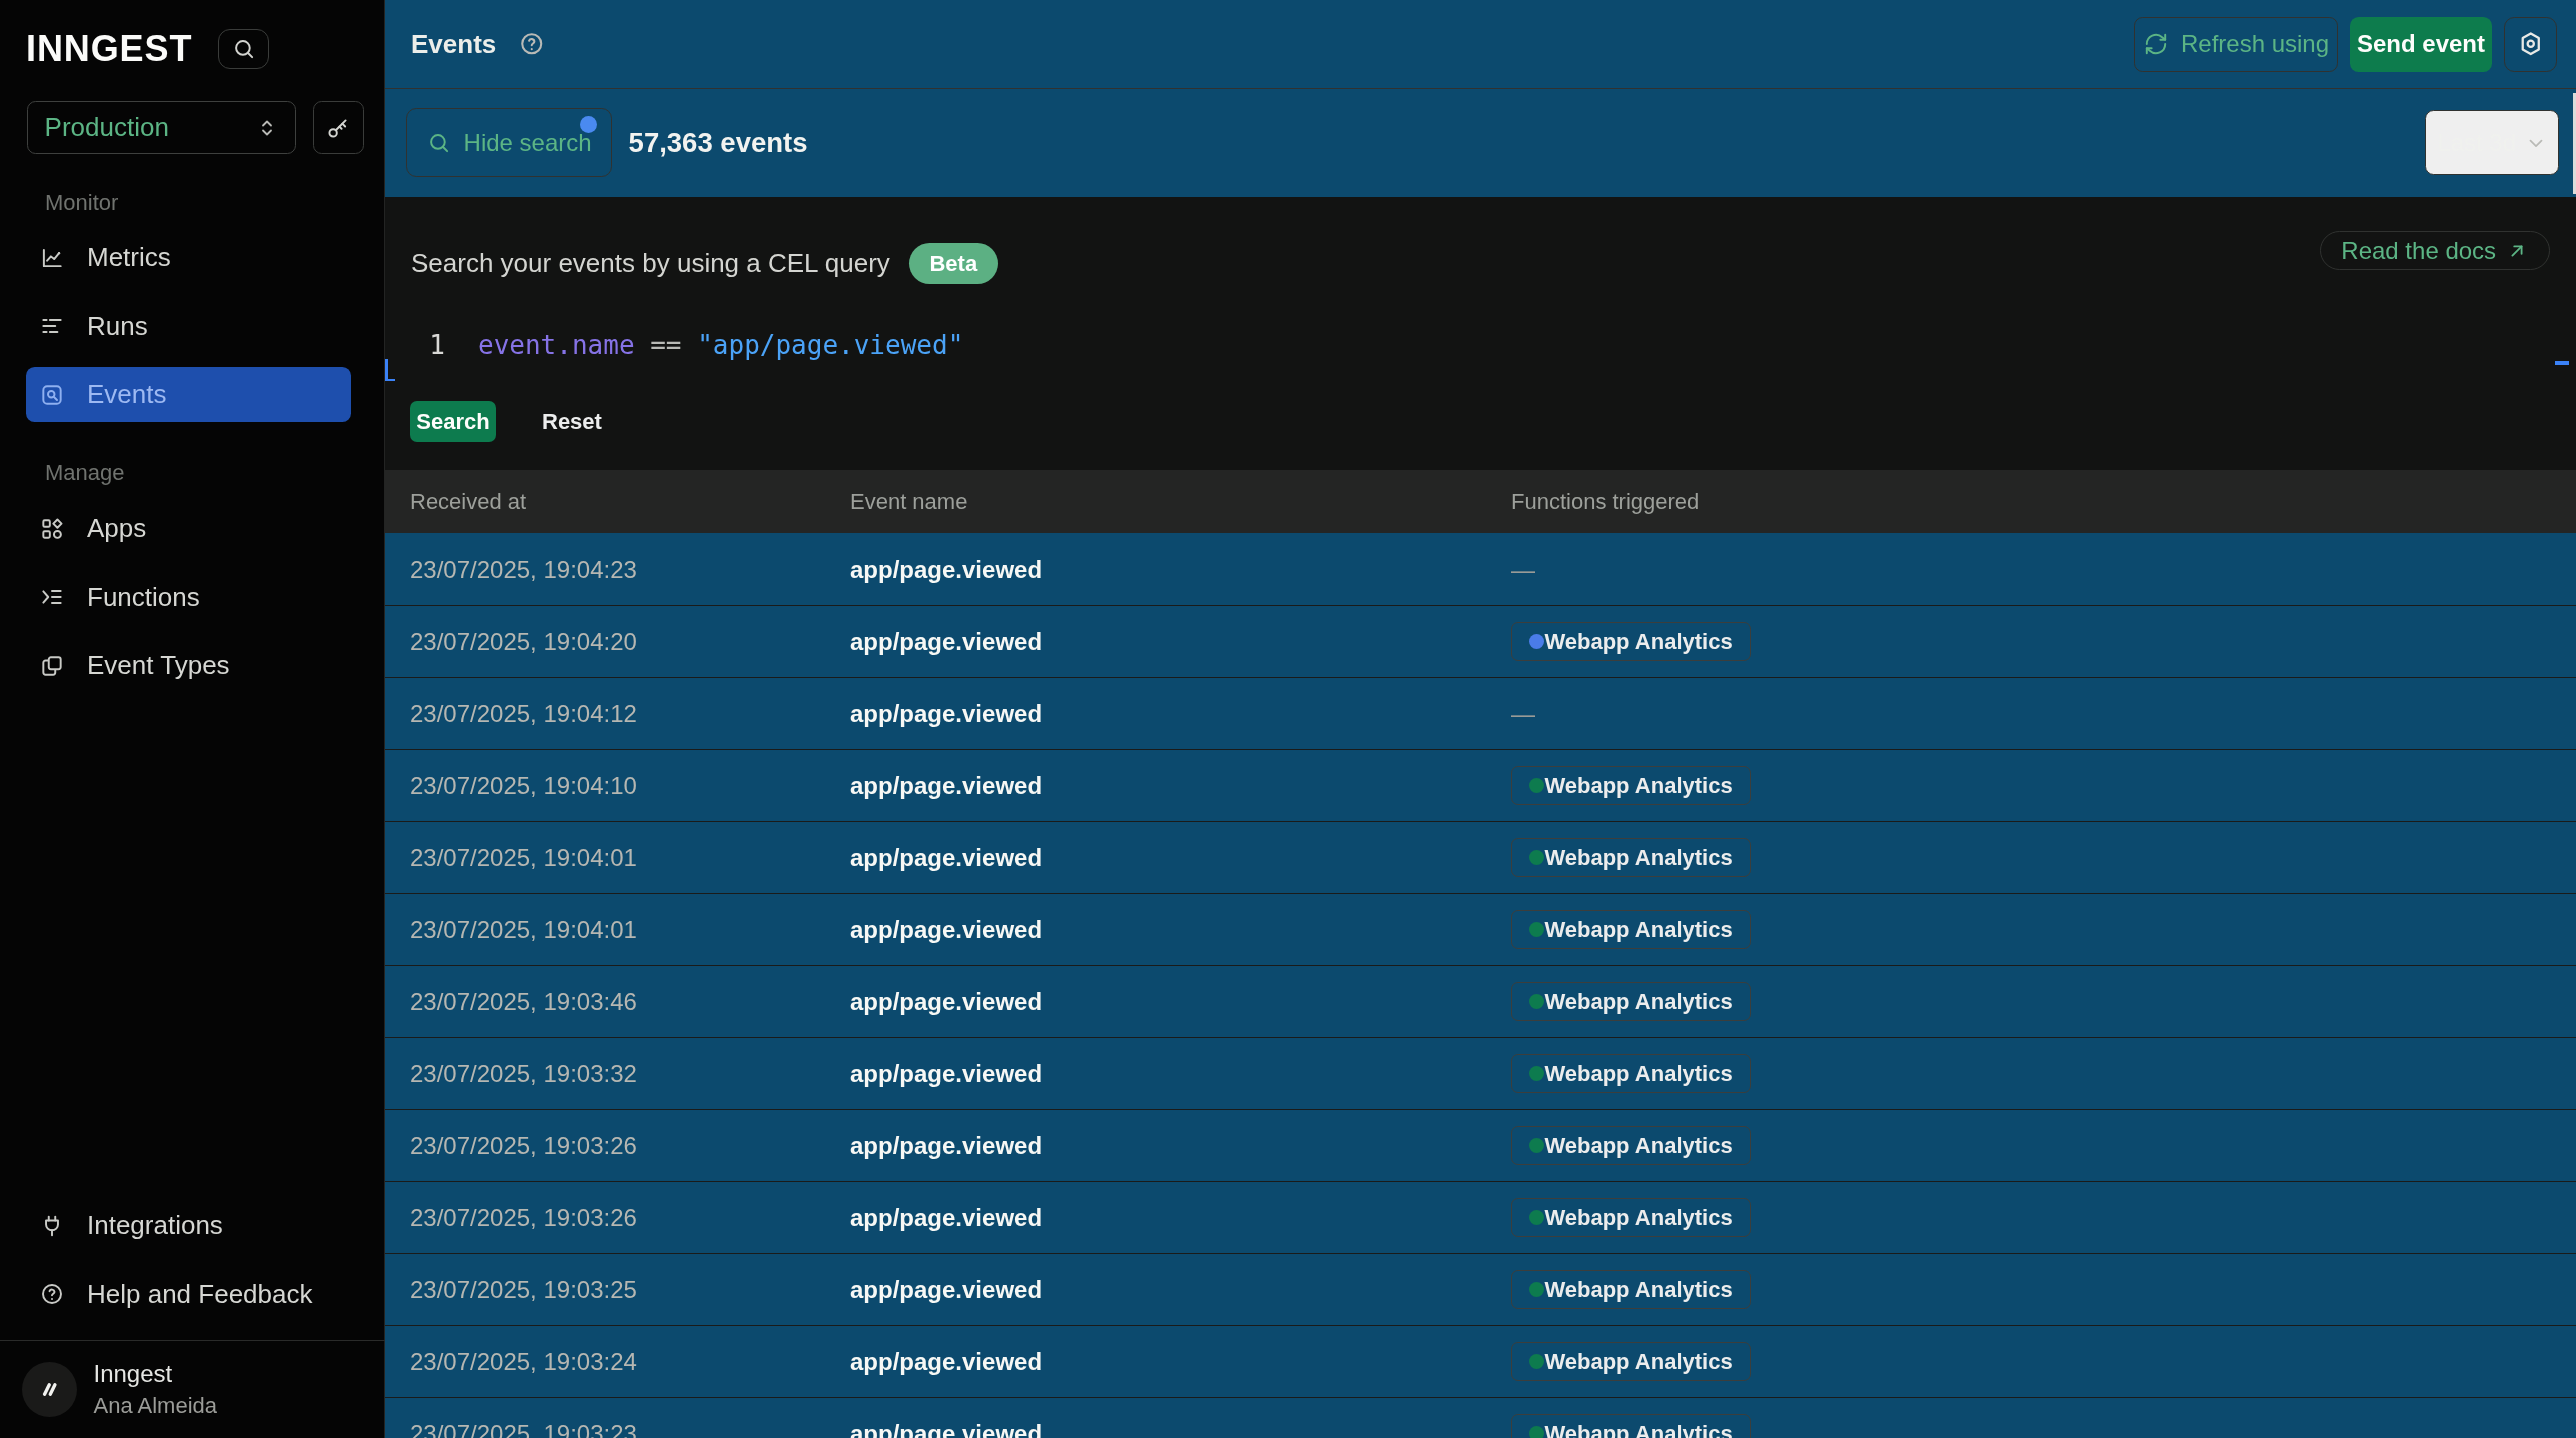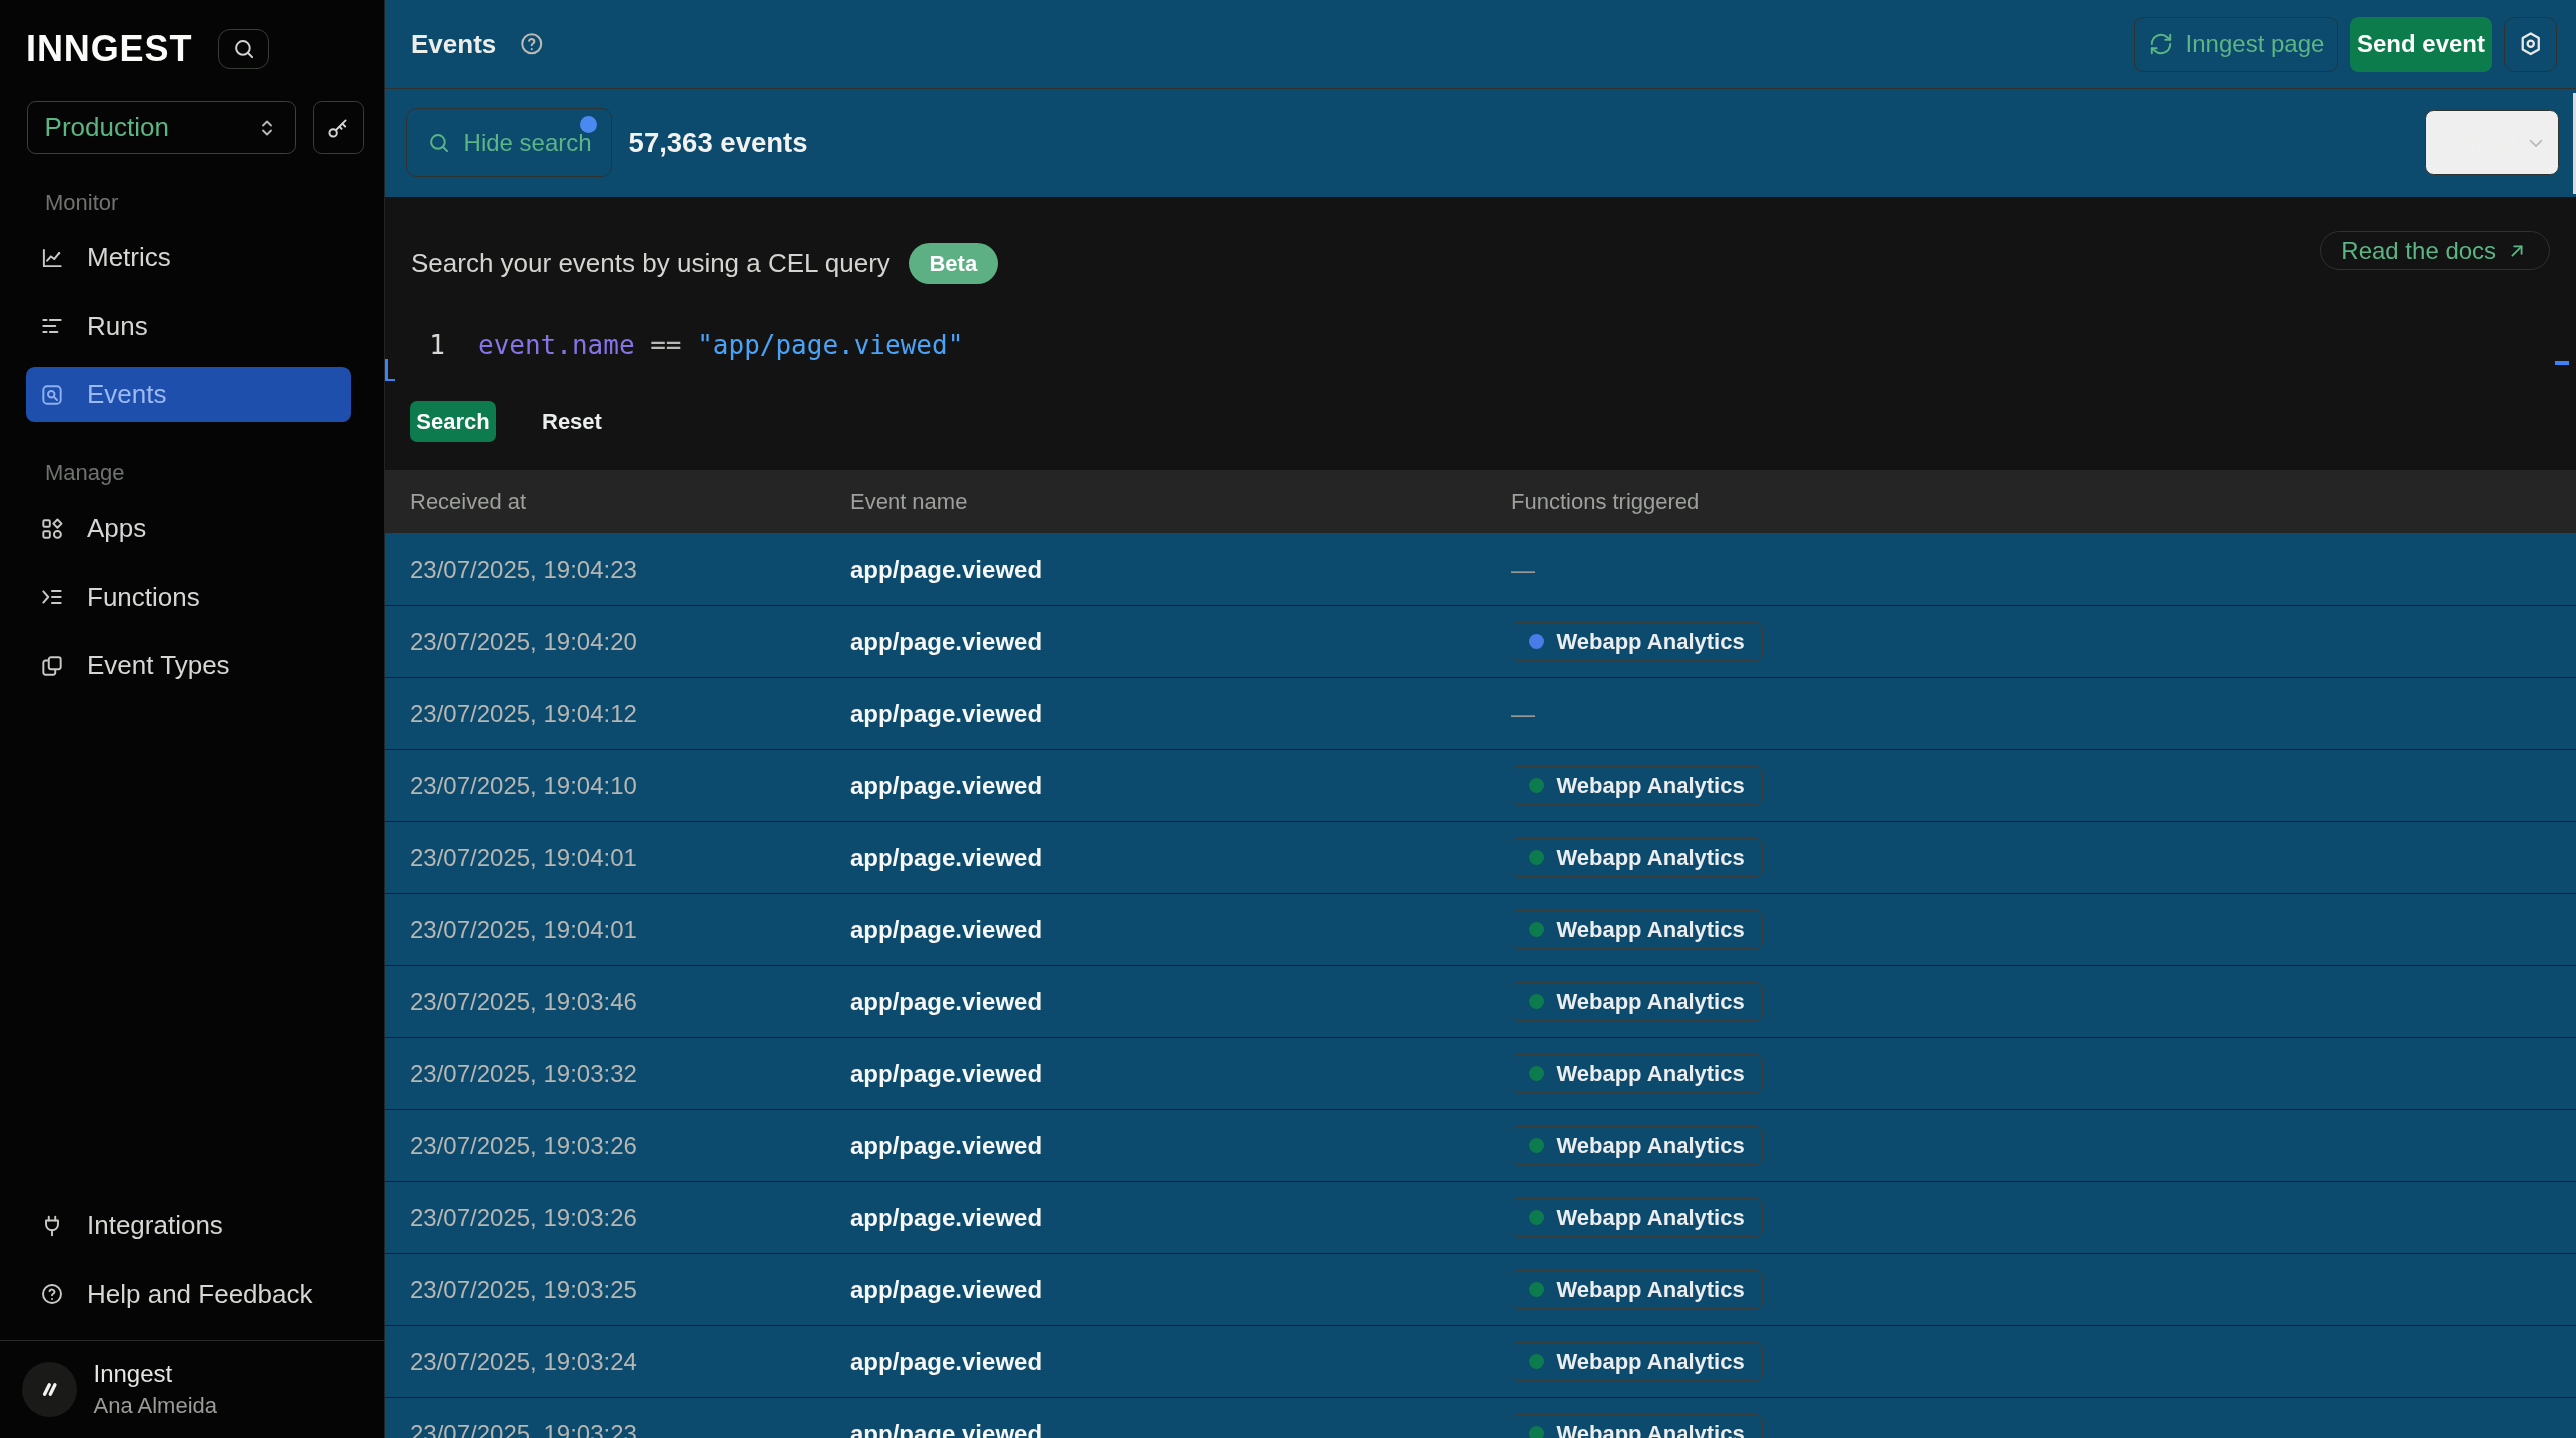--- a/index.html
+++ b/index.html
@@ -90,21 +90,21 @@
   
   .t-head { position:absolute; left:0; top:470px; width:100%; height:63px; background:#242524;
             display:grid; grid-template-columns:440px 661px auto; align-items:center;
             padding-left:25px; }
   .t-head div { font-size:22px; color:#9da09b; }
   .t-body { position:absolute; left:0; top:534px; width:100%; bottom:0; overflow:hidden; }
   .t-row { height:72px; display:grid; grid-template-columns:440px 661px auto;
            align-items:center; padding-left:25px; border-bottom:0.9px solid #1a1b1a; cursor:pointer; }
   .cell-ts { font-size:24px; color:#b6b7b2; }
   .cell-name { font-size:24px; font-weight:700; color:#f7f8f5; }
-  .fn-badge { display:inline-flex; align-items:center; gap:12px; height:39px; padding:0 17px;
+  .fn-badge { display:inline-flex; align-items:center; height:39px; padding:0 17px;
               border:1.3px solid #3c3e3c; border-radius:6.9px; font-size:22px; font-weight:600;
               color:#eceded; width:max-content; }
   .fn-dot { width:15.4px; height:15.4px; border-radius:50%; flex:none; }
   .fn-dot.green { background:#0d7b4e; }
   .fn-dot.blue { background:#4a7ce8; }
   .fn-empty { font-size:24px; color:#9a9b97; }
 
   .scroll-thumb { position:absolute; left:2573px; top:93px; width:2.6px; height:101px; background:#dcdcda; }
 
   svg { display:block; }
@@ -278,21 +278,21 @@
       <div class="header-right">
         <button class="btn btn-outline btn-refresh">
           <span>
             <svg width="26" height="26" viewBox="0 0 24 24" fill="none" stroke="currentColor" stroke-width="1.8" stroke-linecap="round" stroke-linejoin="round">
                 <path d="M3.5 12a8.5 8.5 0 0 1 14.2-6.3L20.5 8"></path>
                 <path d="M20.5 3.5V8h-4.5"></path>
                 <path d="M20.5 12a8.5 8.5 0 0 1-14.2 6.3L3.5 16"></path>
                 <path d="M3.5 20.5V16H8"></path>
               </svg>
           </span>
-          <span>Inngest page</span>
+          <span>Refresh using</span>
         </button>
         <button class="btn btn-send">Send event</button>
         <div class="btn-gear">
           <span>
             <svg width="27.5" height="27.5" viewBox="0 0 24 24" fill="none" stroke="currentColor" stroke-width="2" stroke-linejoin="round">
                 <path d="M12 3l7 4v10l-7 4-7-4V7z"></path>
                 <circle cx="12" cy="12" r="2.7"></circle>
               </svg>
           </span>
         </div>

